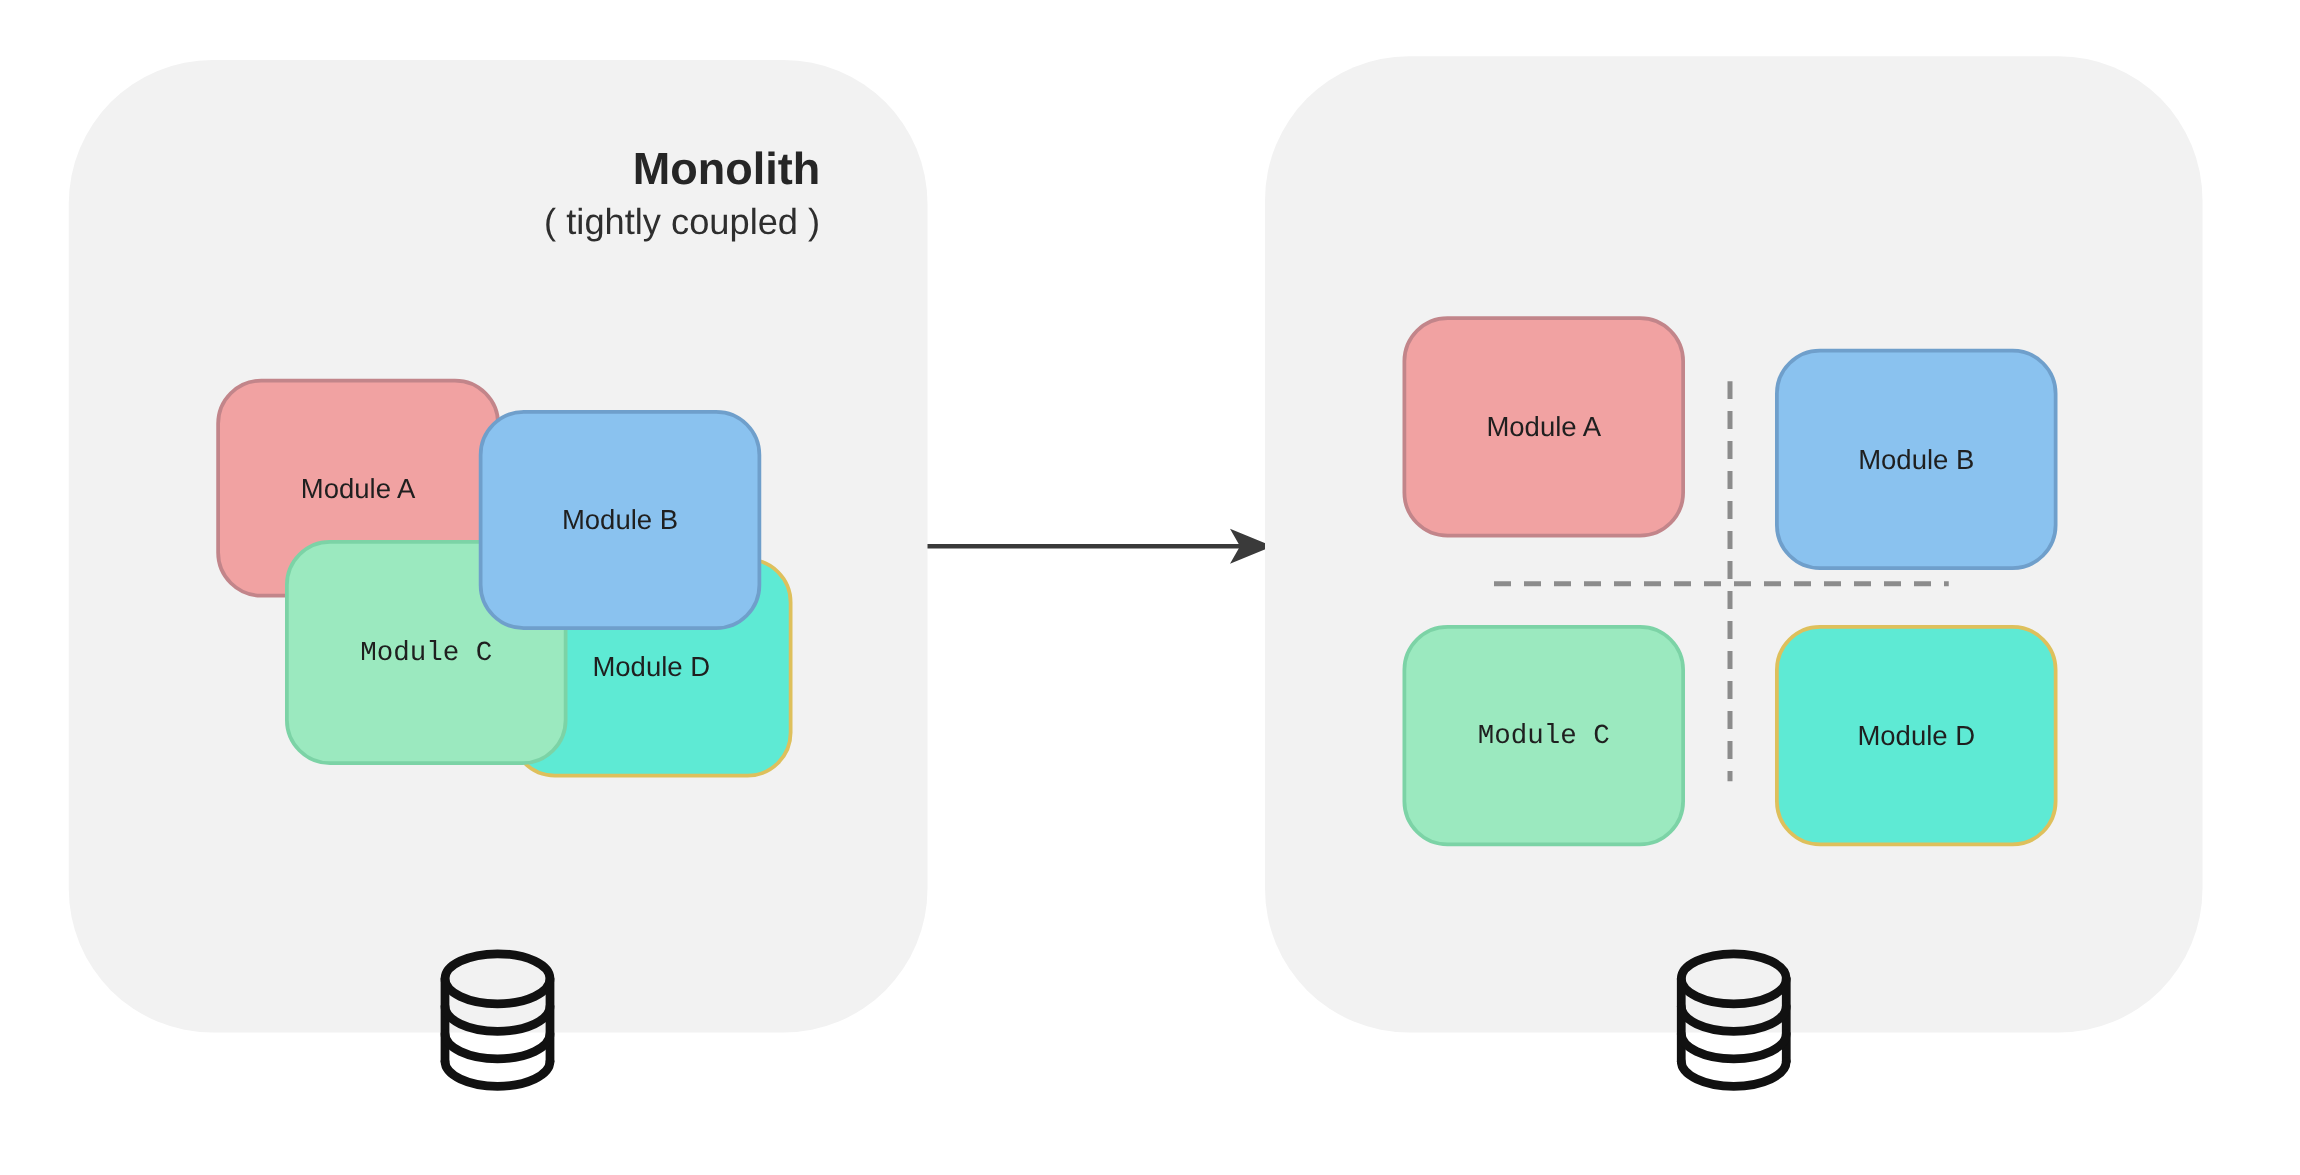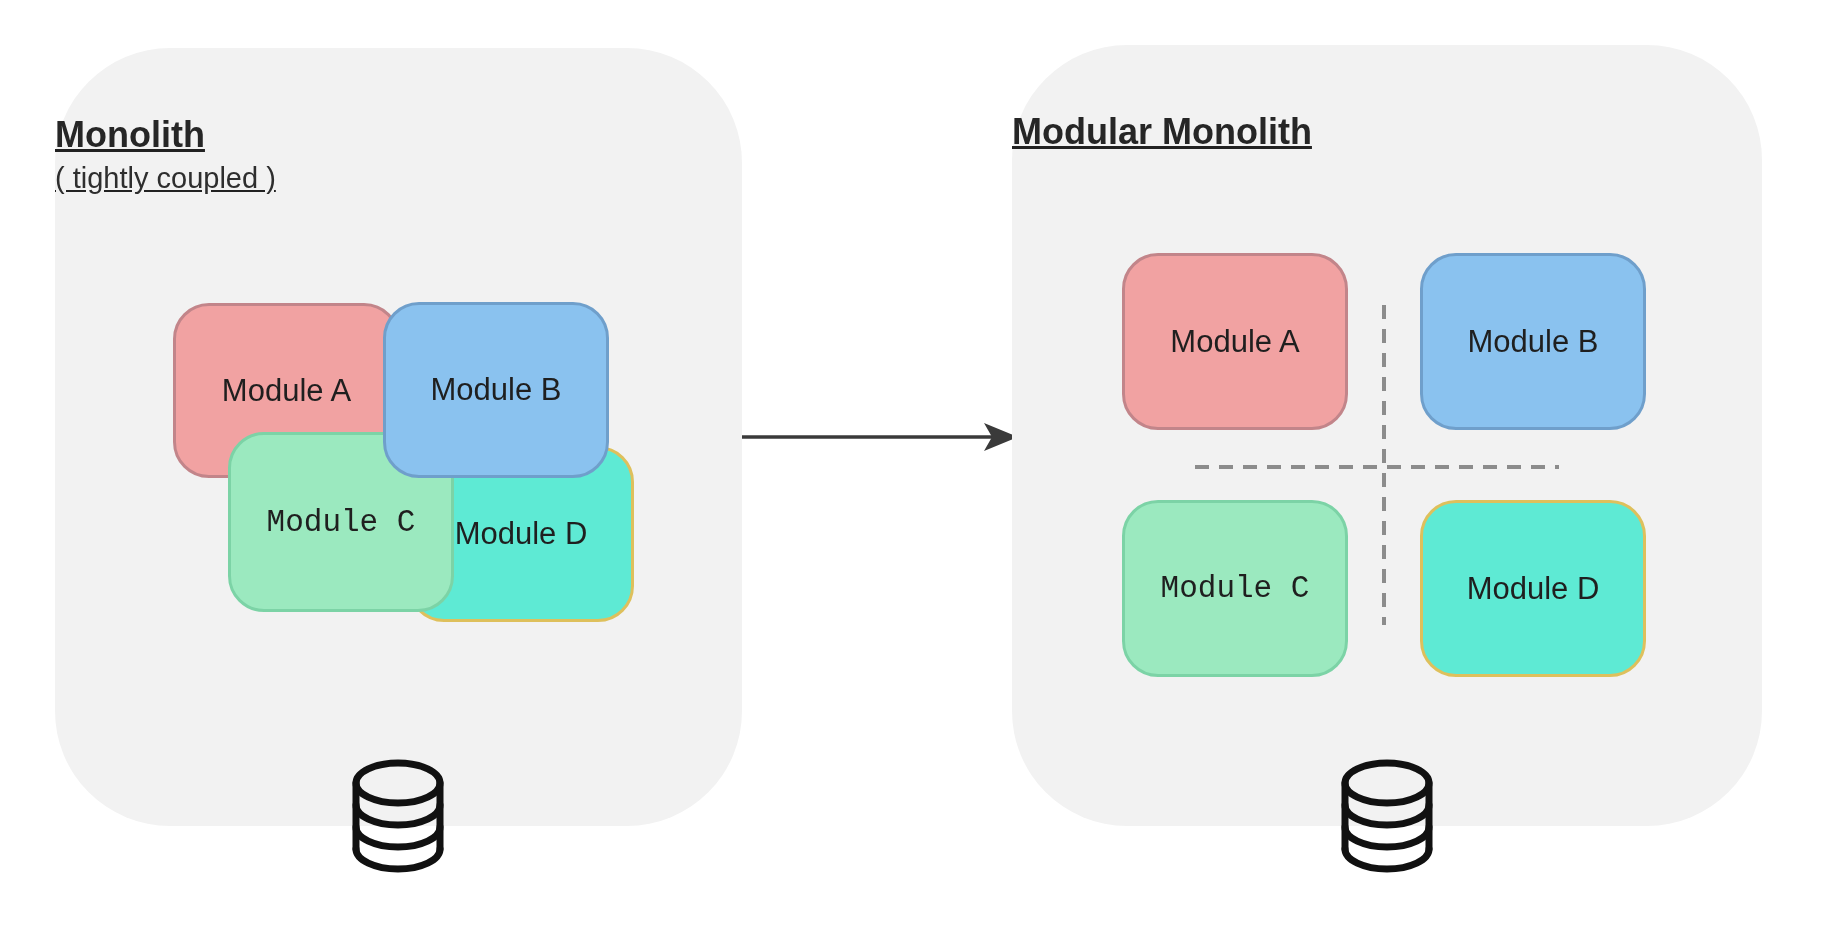--- a/index.html
+++ b/index.html
@@ -19,40 +19,39 @@
     border-radius: 115px;
   }
   .panel-left  { left: 55px;   top: 48px; width: 687px; height: 778px; }
   .panel-right { left: 1012px; top: 45px; width: 750px; height: 781px; }
 
   .panel-head {
     position: absolute;
     left: 0;
     top: 64px;
     width: 87.5%;
-    text-align: left;
+    text-align: right;
     line-height: 1.25;
-    text-decoration: underline;
   }
   .panel-title   { font-size: 36px; font-weight: 700; color: #262626; }
   .panel-subtitle{ font-size: 29px; font-weight: 400; color: #2e2e2e; margin-top: 3px; }
 
   .module {
     position: absolute;
     display: flex;
     align-items: center;
     justify-content: center;
     border: 3px solid;
     border-radius: 36px;
-    font-size: 31px;
+    font-size: 22px;
     color: #1F1F1F;
     white-space: nowrap;
   }
   .m-pink   { background: #F1A2A2; border-color: #C2858A; }
-  .m-blue   { background: #8AC2EF; border-color: #6F9FCB; }
+  .m-blue   { background: #8AC2EF; border-color: #6F9FCB; margin-top: 26px; }
   .m-green  { background: #9BE9BF; border-color: #7CD3A6; font-family: Liberation Mono, monospace; }
   .m-yellow { background: #5eead4; border-color: #DEC05C; }
 
   
   .l-mod-a { left: 118px; top: 255px; width: 227px; height: 175px; z-index: 1; }
   .l-mod-d { left: 353px; top: 398px; width: 226px; height: 176px; z-index: 2; }
   .l-mod-c { left: 173px; top: 384px; width: 226px; height: 180px; z-index: 3; }
   .l-mod-b { left: 328px; top: 254px; width: 226px; height: 176px; z-index: 4; }
 
   
@@ -116,21 +115,20 @@
     </svg>
   </div>
 
   <svg class="arrow-wrap" viewBox="0 0 280 40">
     <line x1="2" y1="20" x2="252" y2="20" stroke="#3A3A3A" stroke-width="3.5"></line>
     <path d="M244 6 L278 20 L244 34 L252 20 Z" fill="#3A3A3A"></path>
   </svg>
 
   <div class="panel panel-right">
     <div class="panel-head">
-      <div class="panel-title">Modular Monolith</div>
     </div>
 
     <div class="dash-v"></div>
     <div class="dash-h"></div>
 
     <div class="module m-pink r-mod-a">
       <span>Module A</span>
     </div>
     <div class="module m-blue r-mod-b">
       <span>Module B</span>

